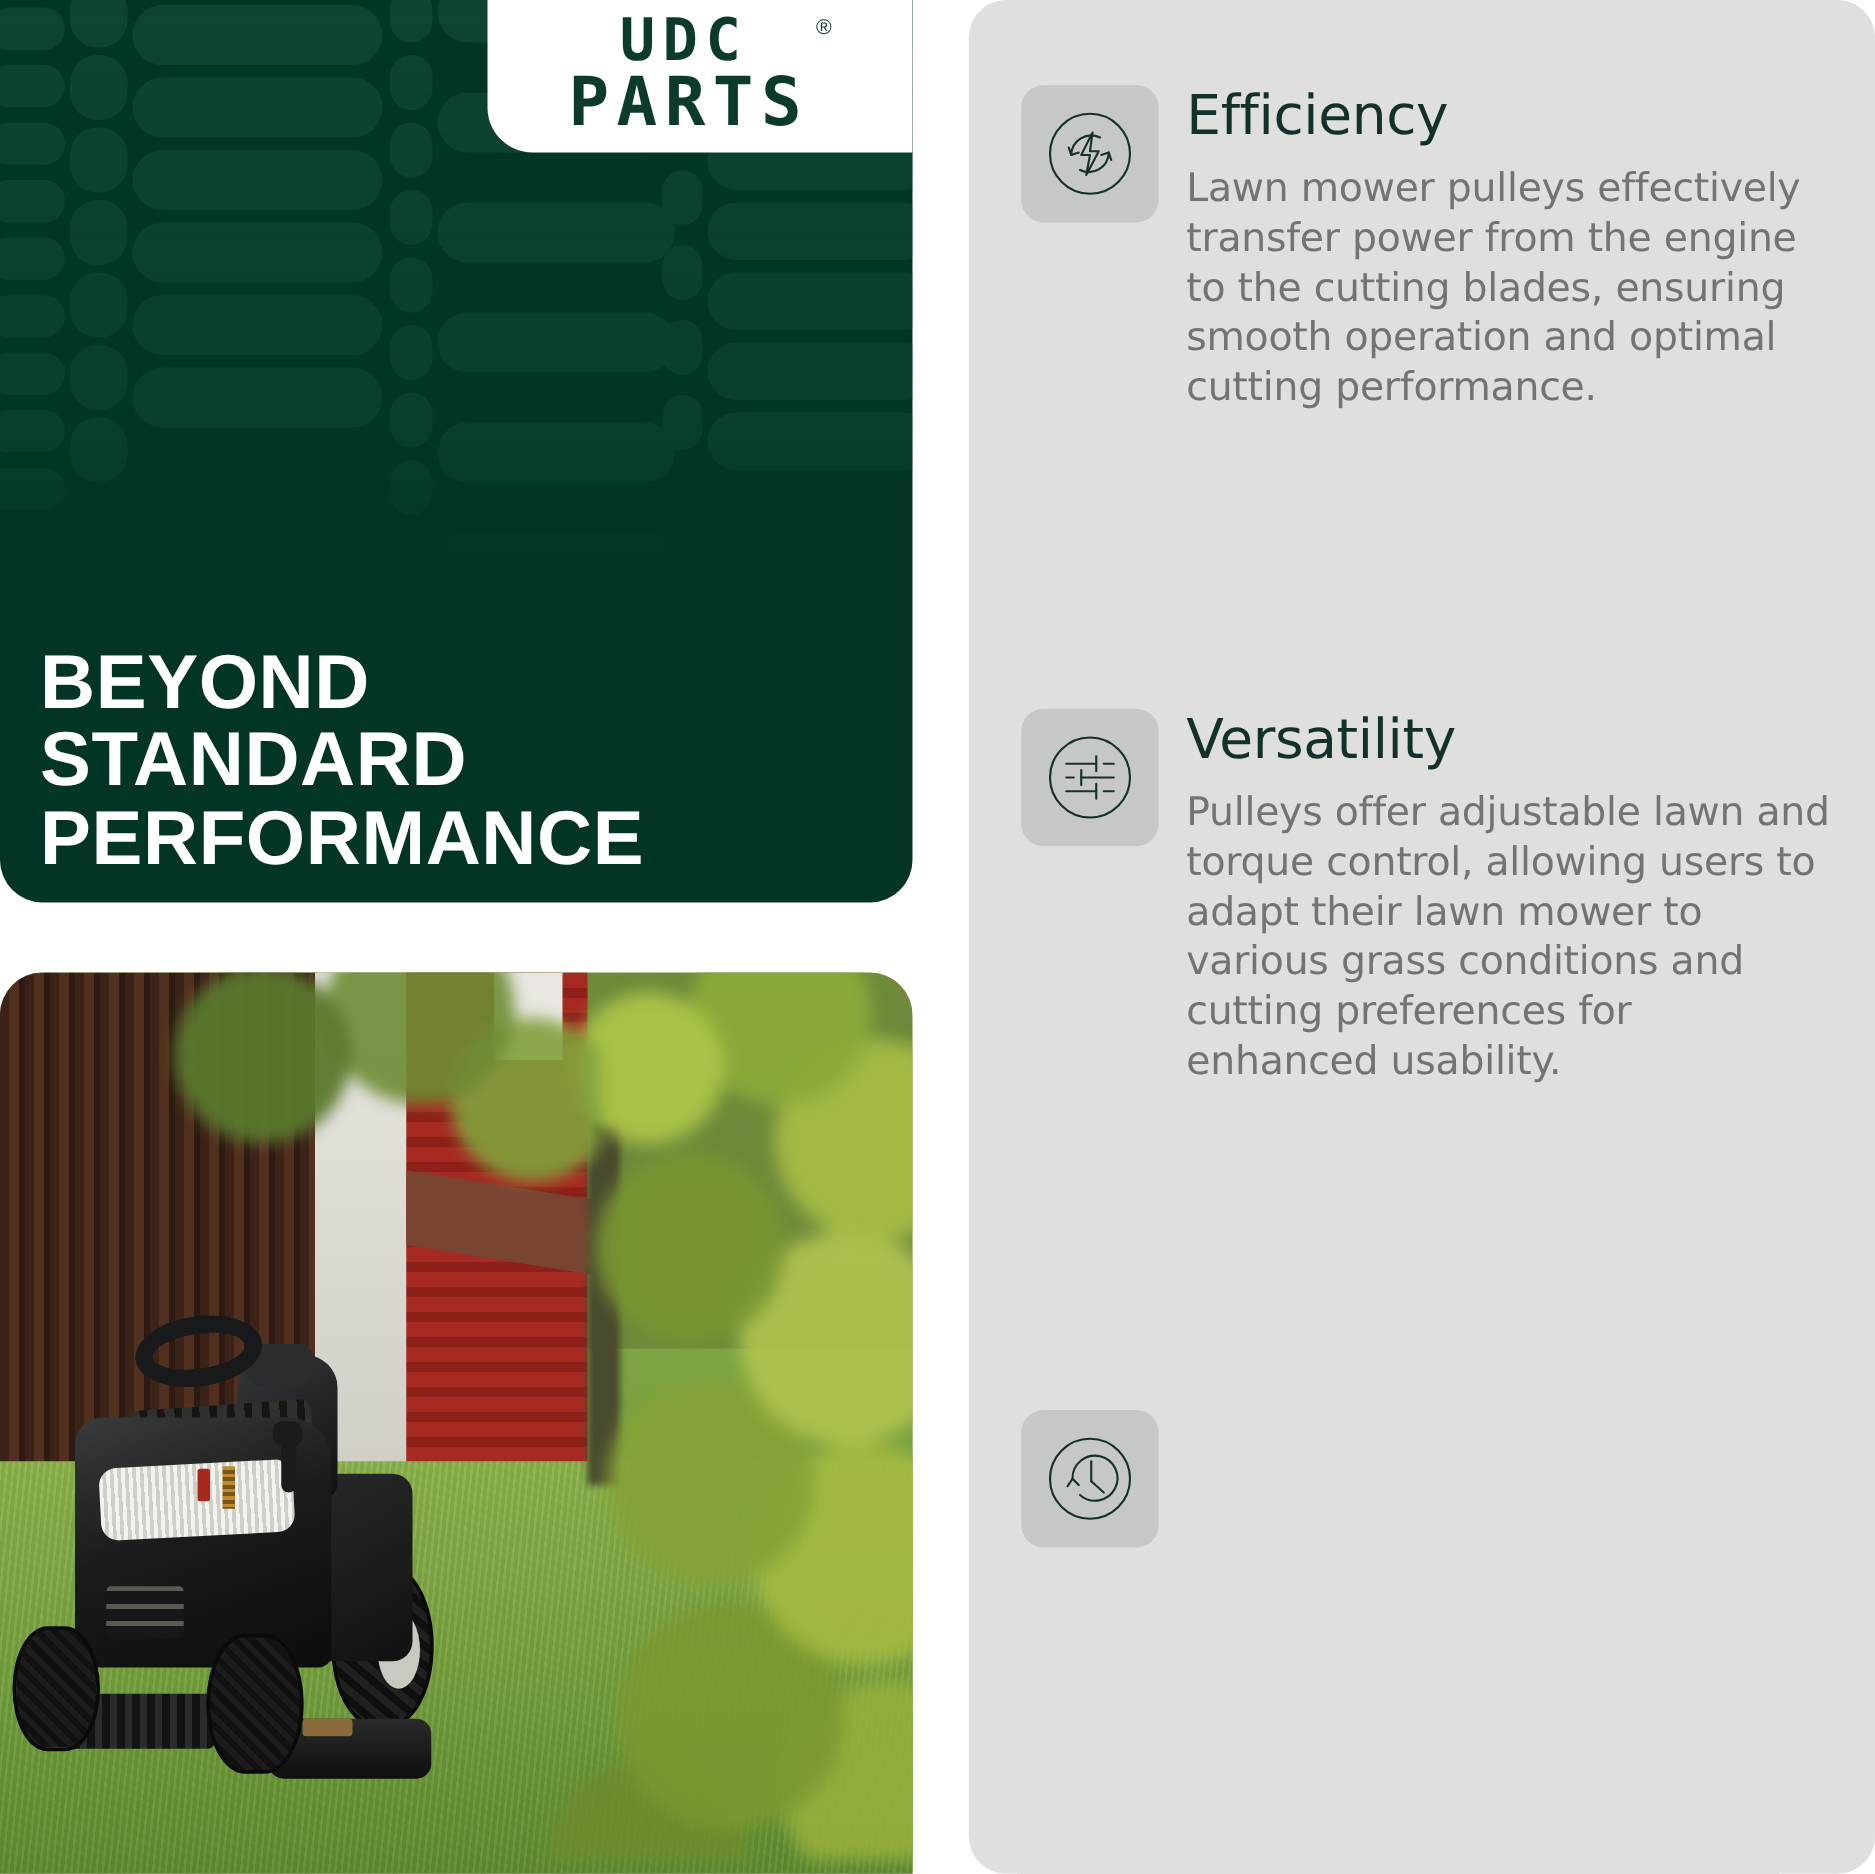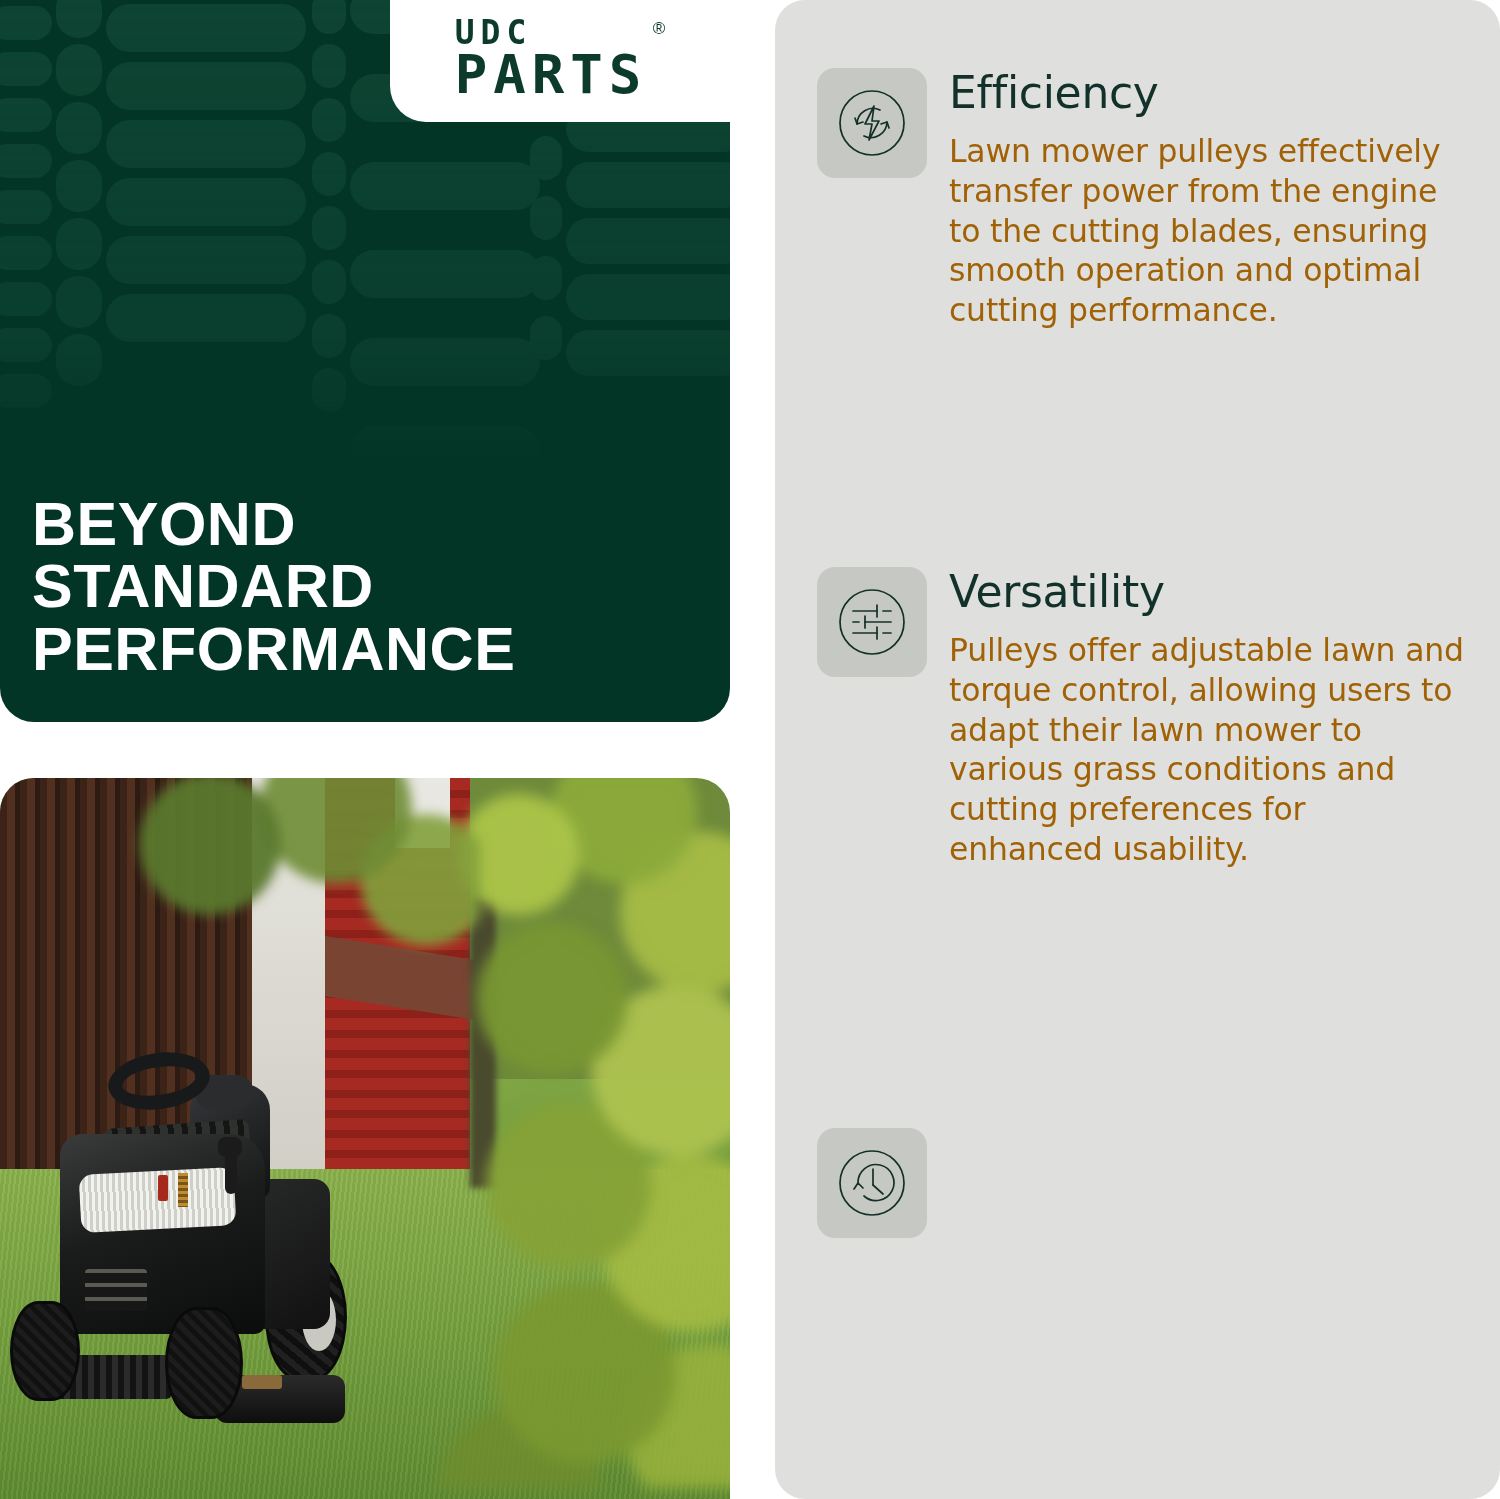--- a/index.html
+++ b/index.html
@@ -73,37 +73,37 @@
   }
 
   .logo-line {
     display: block;
     color: #0c3b2b;
     font-family: "DejaVu Sans Mono", monospace;
     font-weight: bold;
     letter-spacing: 6px;
     line-height: 0.97;
   }
-  .logo-line.l1 { font-size: 33px; }
+  .logo-line.l1 { font-size: 47px; margin-left: 41px; }
   .logo-line.l2 { font-size: 54px; }
 
   .logo-reg {
     position: absolute;
     top: 2px;
     right: 0px;
     font-size: 17px;
     color: #0c3b2b;
     font-family: "Liberation Sans", sans-serif;
   }
 
   
   .headline {
     position: absolute;
     left: 32px;
-    bottom: 41px;
+    bottom: 20px;
     z-index: 4;
   }
   .headline-line {
     display: block;
     color: #ffffff;
     font-family: "Liberation Sans", sans-serif;
     font-weight: bold;
     font-size: 61px;
     line-height: 1.03;
     letter-spacing: 0.5px;
@@ -382,21 +382,21 @@
     font-family: "DejaVu Sans", sans-serif;
     font-size: 44px;
     font-weight: normal;
     line-height: 1.05;
     margin-bottom: 16px;
     letter-spacing: -0.3px;
   }
 
   .feature-body {
     display: block;
-    color: #a16207;
+    color: #737373;
     font-family: "DejaVu Sans", sans-serif;
     font-size: 31.5px;
     line-height: 1.26;
     letter-spacing: -0.2px;
     max-width: 520px;
   }
 </style>
 </head>
 <body>
 

